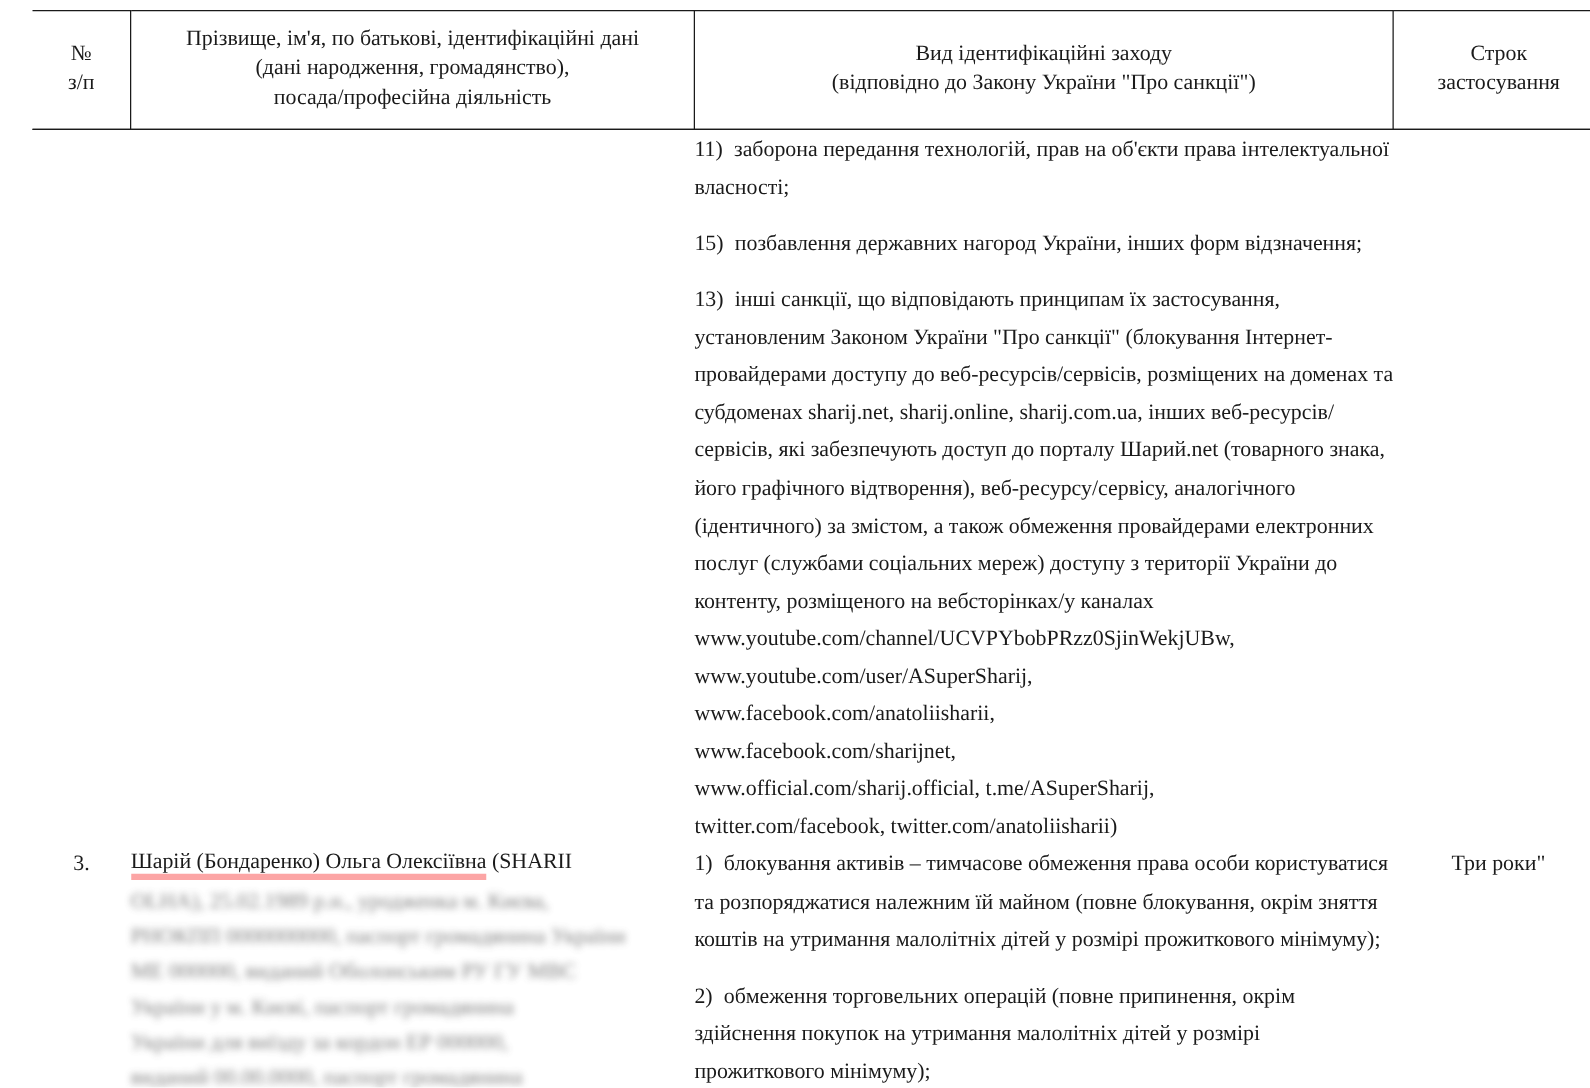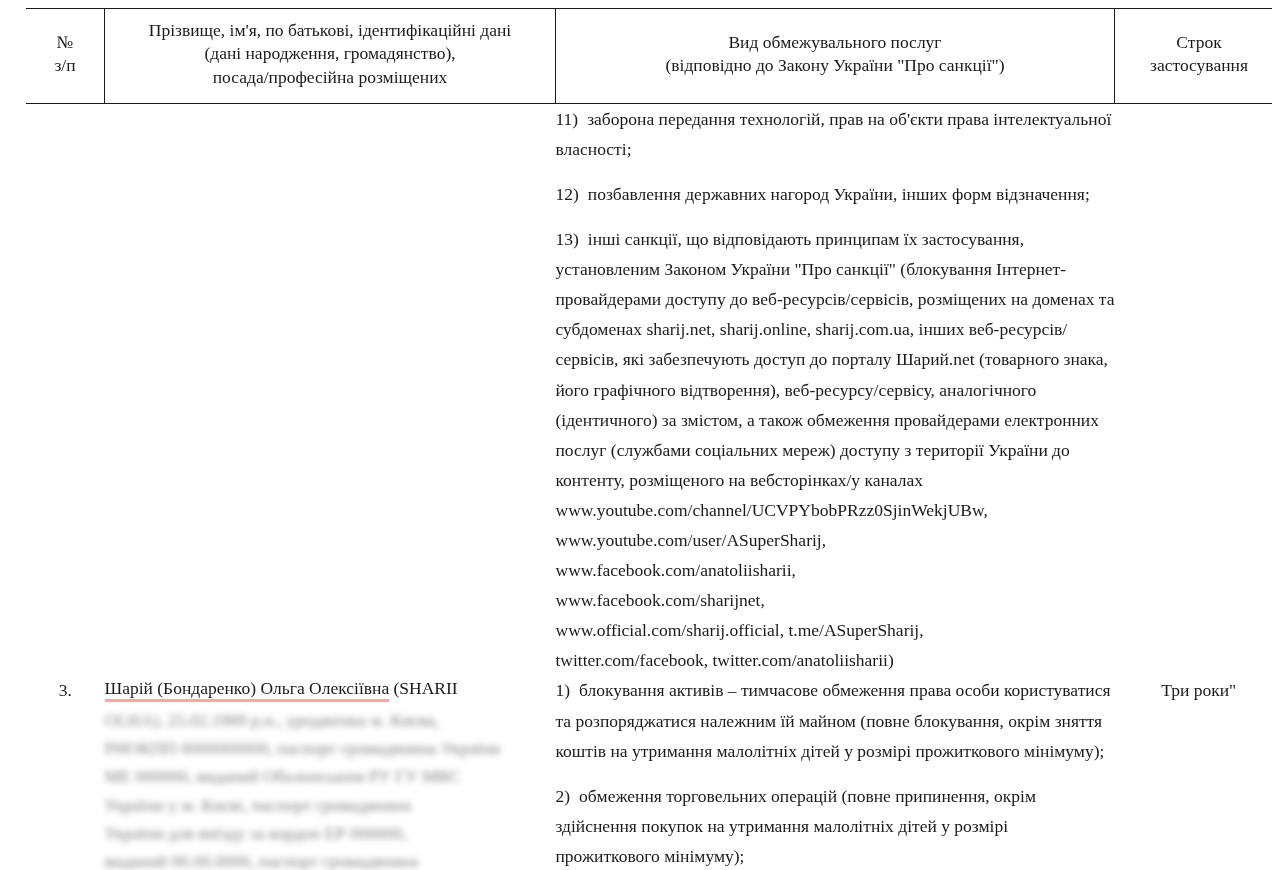--- a/index.html
+++ b/index.html
@@ -85,21 +85,21 @@
     white-space: nowrap;
   }
 
   
   .person-name {
     display: block;
     line-height: 1.5;
     white-space: nowrap;
   }
   .name-underlined {
-    border-bottom: 3px solid #fca5a5;
+    border-bottom: 5px solid #fca5a5;
     padding-bottom: 1px;
   }
 
   
   .redacted {
     display: block;
     margin-top: 4px;
     color: #5c5c5c;
     line-height: 1.62;
     filter: blur(3.1px);
@@ -117,24 +117,24 @@
 
     <thead>
       <tr>
         <th class="col-no">
           <span class="hdr-line">№</span>
           <span class="hdr-line">з/п</span>
         </th>
         <th class="col-person">
           <span class="hdr-line">Прізвище, ім'я, по батькові, ідентифікаційні дані</span>
           <span class="hdr-line">(дані народження, громадянство),</span>
-          <span class="hdr-line">посада/професійна розміщених</span>
+          <span class="hdr-line">посада/професійна діяльність</span>
         </th>
         <th class="col-measure">
-          <span class="hdr-line">Вид обмежувального послуг</span>
+          <span class="hdr-line">Вид ідентифікаційні заходу</span>
           <span class="hdr-line">(відповідно до Закону України "Про санкції")</span>
         </th>
         <th class="col-term">
           <span class="hdr-line">Строк</span>
           <span class="hdr-line">застосування</span>
         </th>
       </tr>
     </thead>
 
     <tbody>
@@ -142,21 +142,21 @@
       <tr>
         <td class="cell-no"></td>
         <td class="cell-person"></td>
         <td class="cell-measure">
 
           <p class="para">
             <span class="marker">11)</span><span>заборона передання технологій, прав на об'єкти права інтелектуальної власності;</span>
           </p>
 
           <p class="para">
-            <span class="marker">12)</span><span>позбавлення державних нагород України, інших форм відзначення;</span>
+            <span class="marker">15)</span><span>позбавлення державних нагород України, інших форм відзначення;</span>
           </p>
 
           <p class="para">
             <span class="marker">13)</span><span>інші санкції, що відповідають принципам їх застосування, установленим Законом України "Про санкції" (блокування Інтернет-провайдерами доступу до веб-ресурсів/сервісів, розміщених на доменах та субдоменах sharij.net, sharij.online, sharij.com.ua, інших веб-ресурсів/сервісів, які забезпечують доступ до порталу Шарий.net (товарного знака, його графічного відтворення), веб-ресурсу/сервісу, аналогічного (ідентичного) за змістом, а також обмеження провайдерами електронних послуг (службами соціальних мереж) доступу з території України до контенту, розміщеного на вебсторінках/у каналах</span>
             <span class="url-block">www.youtube.com/channel/UCVPYbobPRzz0SjinWekjUBw,</span>
             <span class="url-block">www.youtube.com/user/ASuperSharij,</span>
             <span class="url-block">www.facebook.com/anatoliisharii,</span>
             <span class="url-block">www.facebook.com/sharijnet,</span>
             <span class="url-block">www.official.com/sharij.official, t.me/ASuperSharij,</span>
             <span class="url-block">twitter.com/facebook, twitter.com/anatoliisharii)</span>

